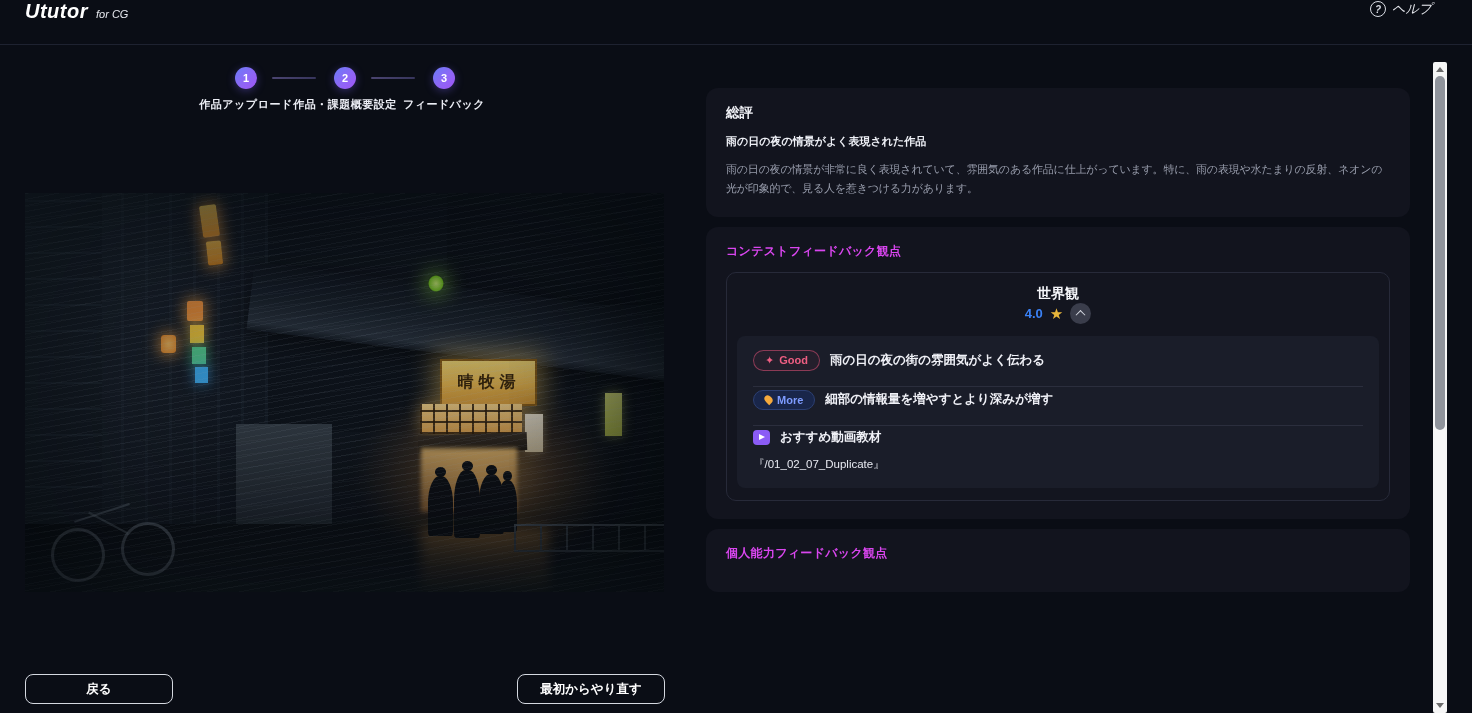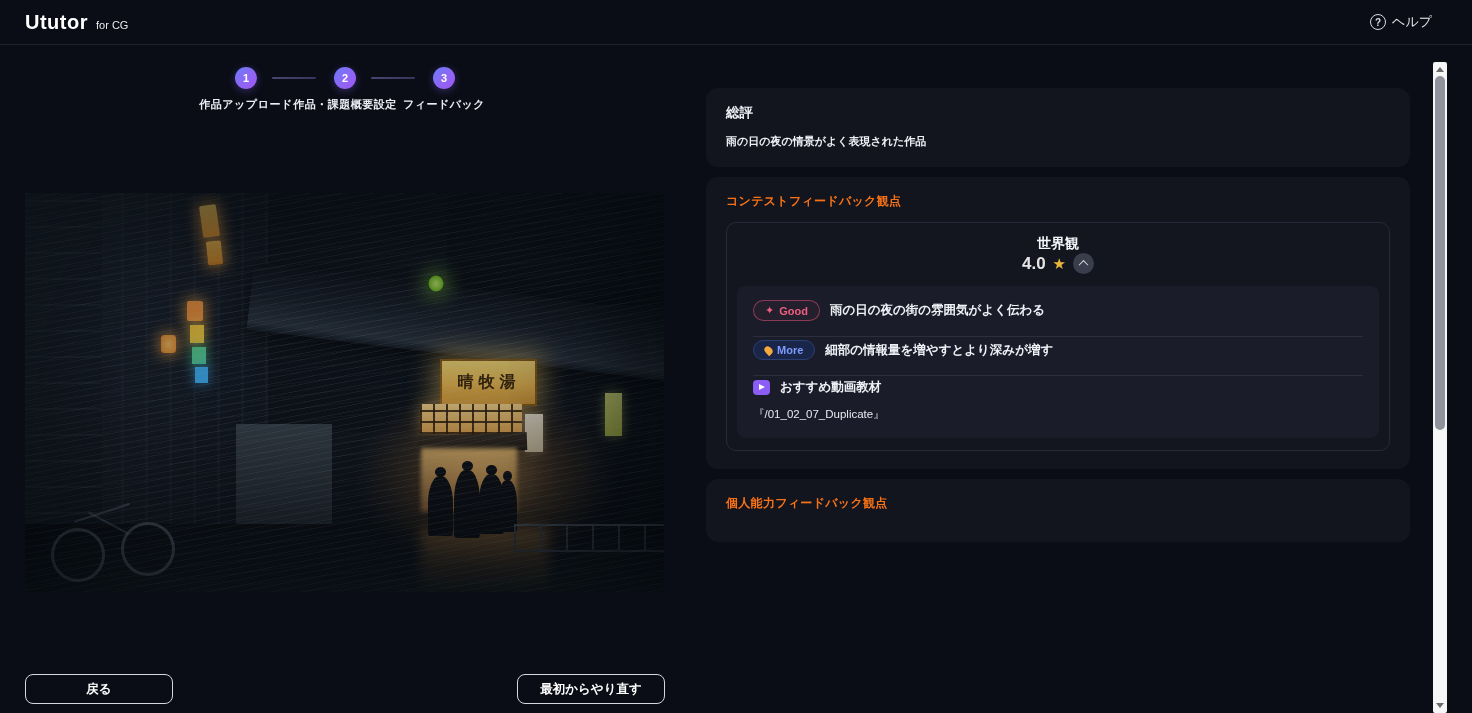--- a/index.html
+++ b/index.html
@@ -6,22 +6,22 @@
   html,body { width:1472px; height:713px; overflow:hidden; }
   body {
     background:#0a0d15;
     font-family:"Liberation Sans","DejaVu Sans",sans-serif;
     color:#eef0f6;
     position:relative;
   }
   
   .app-header{
     position:absolute; left:0; top:0; width:1472px; height:45px;
-    display:flex; align-items:center; justify-content:space-between;
-    padding:0 40px 0 25px; border-bottom:1px solid #1e2230; background:#0a0d15; z-index:5;
+    display:flex; align-items:flex-start; justify-content:space-between;
+    padding:0 40px 0 25px; border-bottom:1px solid #1e2230; background:#0a0d15; z-index:5;font-style:italic;
   }
   .brand{ display:flex; align-items:baseline; gap:8px; }
   .brand-main{ font-size:20px; font-weight:bold; letter-spacing:.5px; color:#ffffff; }
   .brand-sub{ font-size:11px; color:#e8eaf0; }
   .help{ display:flex; align-items:center; gap:6px; font-size:13px; color:#e8eaf0; cursor:pointer; }
   .help-q{ width:16px; height:16px; border:1.4px solid #d9dce4; border-radius:50%; display:flex; align-items:center; justify-content:center; font-size:10px; font-weight:bold; color:#d9dce4; }
   
   .stepper{ position:absolute; left:0; top:0; width:690px; height:130px; }
   .step-circle{
     position:absolute; top:67px; width:22px; height:22px; border-radius:50%;
@@ -116,26 +116,26 @@
     color:#ffffff; font-size:12.5px; font-weight:bold; cursor:pointer;
     font-family:"Liberation Sans","DejaVu Sans",sans-serif;
   }
   .btn-back{ left:25px; } .btn-restart{ left:517px; }
   
   .right-col{ position:absolute; left:706px; top:88px; width:704px; }
   .panel{ background:#12141e; border-radius:12px; padding:16px 20px 18px; margin-bottom:10px; }
   .panel-title{ font-size:13.5px; font-weight:bold; color:#f2f3f8; }
   .panel-subtitle{ font-size:11px; font-weight:bold; color:#eef0f6; margin-top:12px; }
   .panel-body{ font-size:11px; letter-spacing:-.2px; line-height:1.75; color:#989dac; margin-top:11px; }
-  .panel-label{ font-size:12px; font-weight:bold; color:#f97316; margin-bottom:12px; letter-spacing:.3px; }
+  .panel-label{ font-size:12px; font-weight:bold; color:#d946ef; margin-bottom:12px; letter-spacing:.3px; }
   .subpanel{ border:1px solid #272a39; border-radius:10px; background:#13151f; }
   .subpanel-head{ display:flex; align-items:center; justify-content:space-between; padding:12px 14px;flex-direction:column; }
   .item-name{ font-size:14px; font-weight:bold; color:#f4f5f9; }
   .head-right{ display:flex; align-items:center; gap:7px; }
-  .rating{ font-size:17px; font-weight:bold; color:#e5e5e5; }
+  .rating{ font-size:13px; font-weight:bold; color:#3b82f6; }
   .star{ color:#e8b63b; font-size:15px; line-height:1; }
   .chev-btn{ width:21px; height:21px; border-radius:50%; border:none; background:#3a3d4b; cursor:pointer;
     display:flex; align-items:center; justify-content:center; }
   .chev{ width:7px; height:7px; border-left:1.6px solid #d4d7e0; border-top:1.6px solid #d4d7e0;
     transform:rotate(45deg) translate(1px,1px); }
   .card{ background:#1a1d29; border-radius:8px; margin:0 10px 12px; padding:14px 16px 16px; }
   .fb-block + .fb-block{ border-top:1px solid #2b2e3d; margin-top:15px; padding-top:3px; }
   .fb-head{ display:flex; align-items:center; gap:10px; }
   .fb-title{ font-size:12.5px; font-weight:bold; color:#f0f1f7; }
   .fb-body{ font-size:11px; letter-spacing:-.2px; line-height:1.75; color:#949aa9; margin-top:9px; }
@@ -224,20 +224,21 @@
 </div>
 
 <button class="ghost-btn btn-back">戻る</button>
 <button class="ghost-btn btn-restart">最初からやり直す</button>
 
 <section class="right-col">
 
   <div class="panel">
     <div class="panel-title">総評</div>
     <div class="panel-subtitle">雨の日の夜の情景がよく表現された作品</div>
+    <div class="panel-body">雨の日の夜の情景が非常に良く表現されていて、雰囲気のある作品に仕上がっています。特に、雨の表現や水たまりの反射、ネオンの光が印象的で、見る人を惹きつける力があります。</div>
   </div>
 
   <div class="panel">
     <div class="panel-label">コンテストフィードバック観点</div>
     <div class="subpanel">
       <div class="subpanel-head">
         <span class="item-name">世界観</span>
         <span class="head-right">
           <span class="rating">4.0</span>
           <span class="star">★</span>

